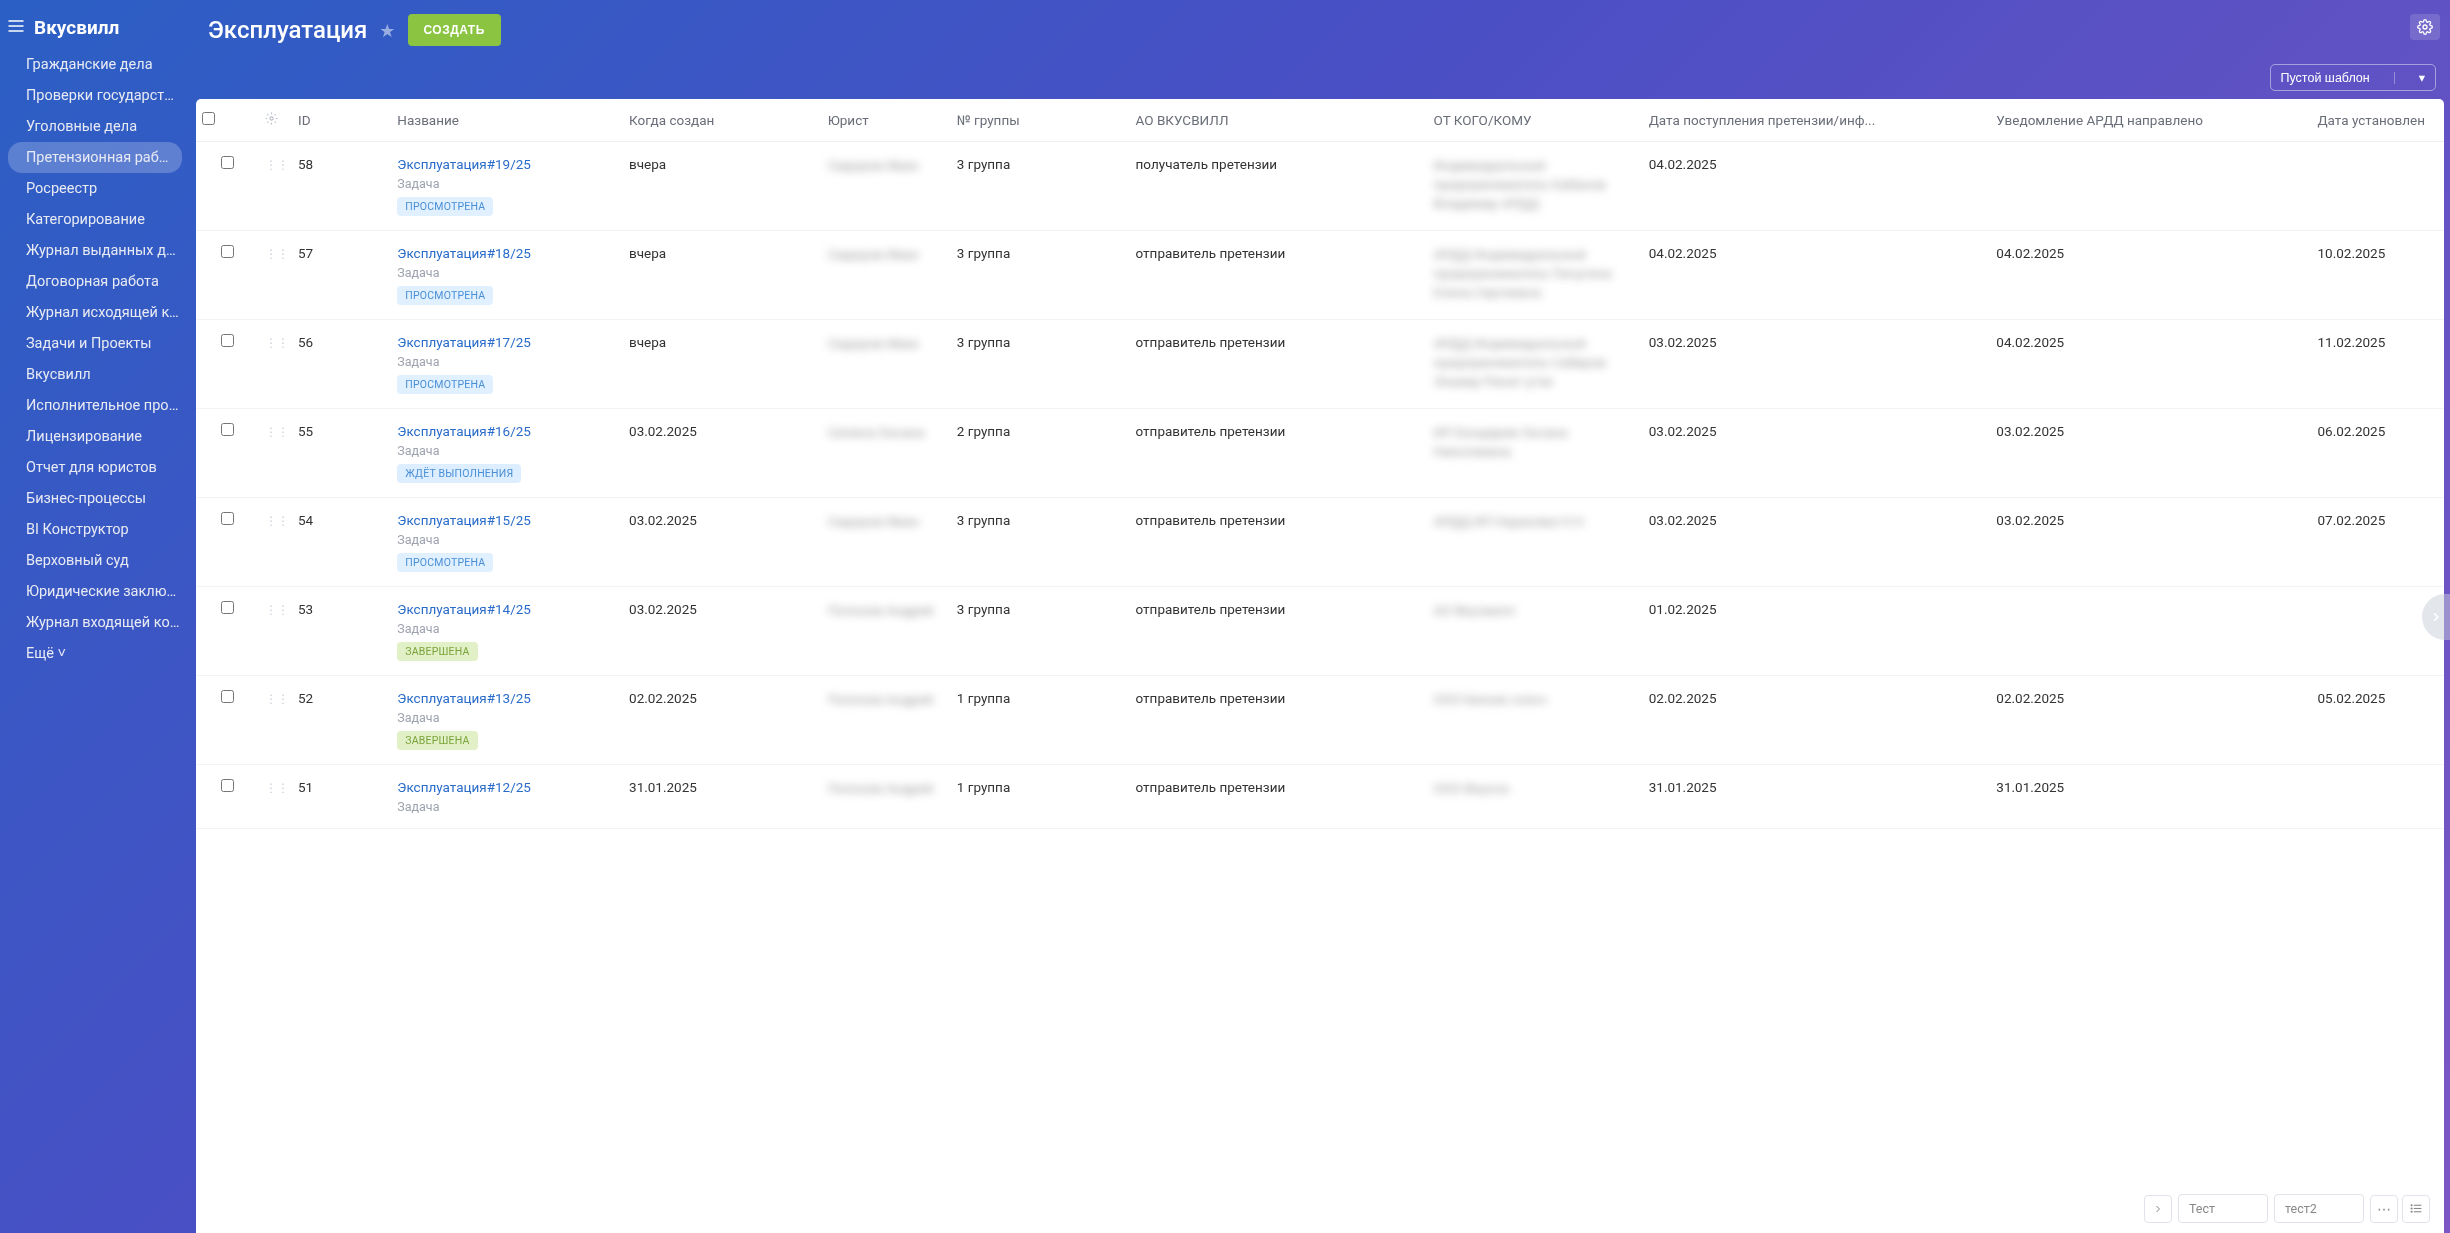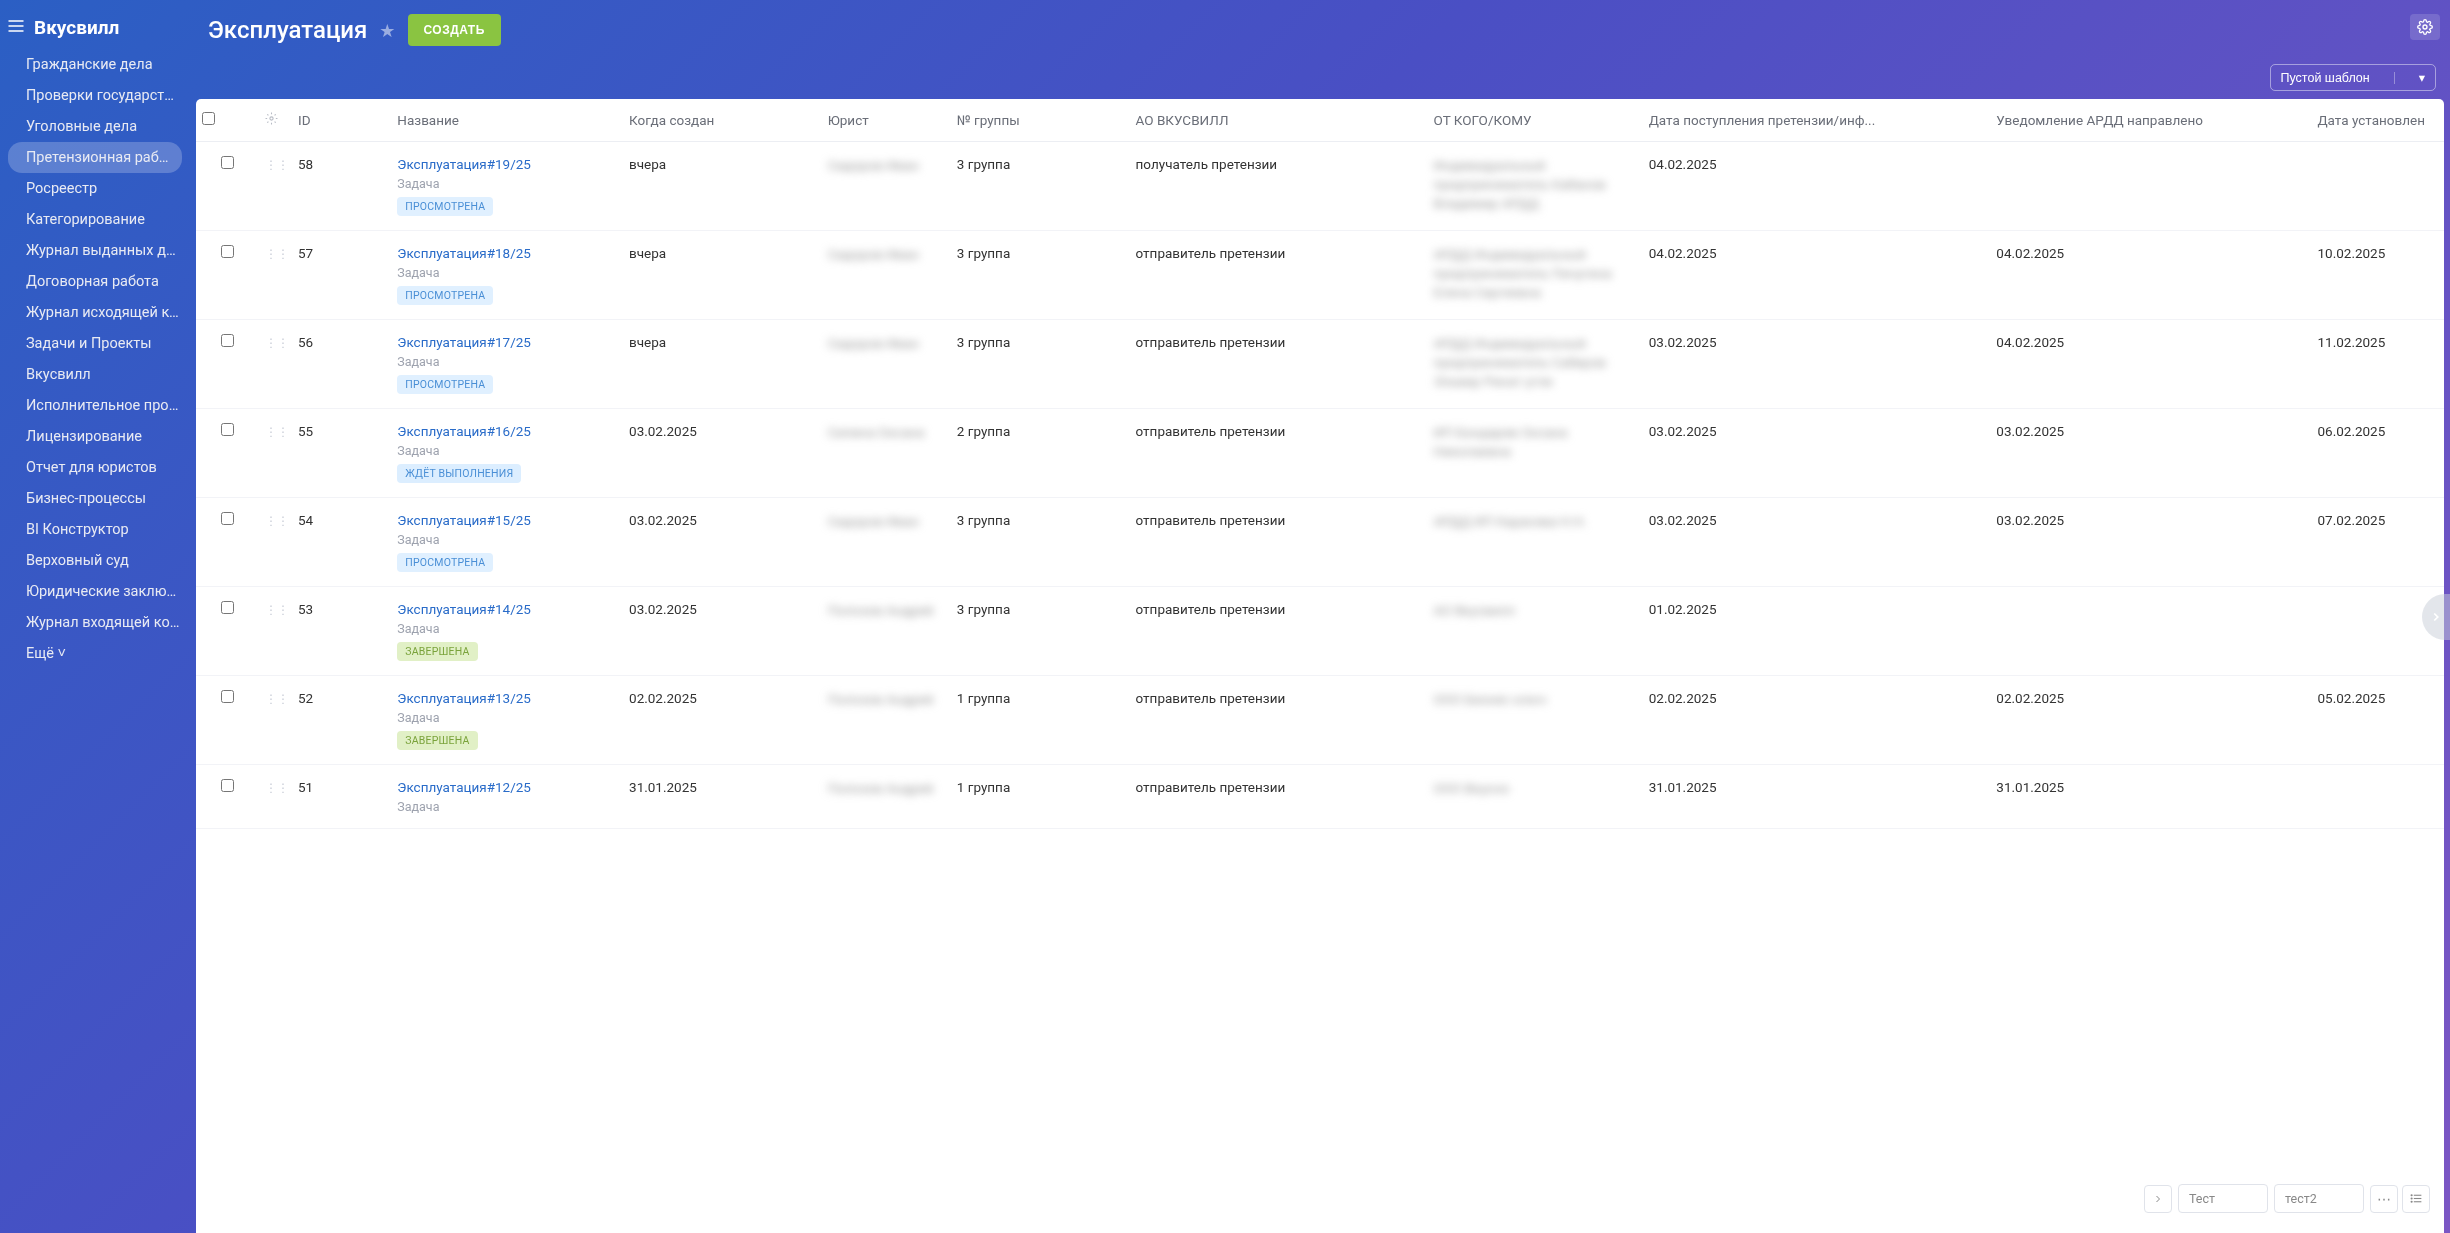--- a/index.html
+++ b/index.html
@@ -189,21 +189,21 @@
   border-radius: 23px 0 0 23px;
   display: flex;
   align-items: center;
   justify-content: center;
   color: #fff;
   cursor: pointer;
 }
 
 .bottombar {
   position: absolute;
-  bottom: 20px;
+  bottom: 10px;
   right: 20px;
   display: flex;
   gap: 6px;
   align-items: center;
   background: transparent;
 }
 .bb-box {
   background: #fff;
   border: 1px solid #e0e3ea;
   border-radius: 4px;

